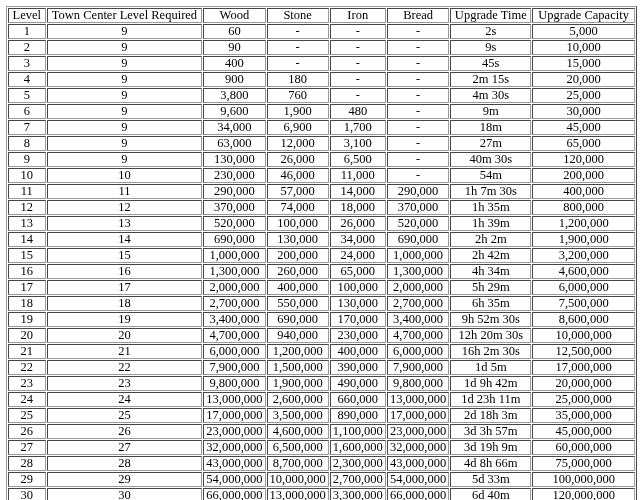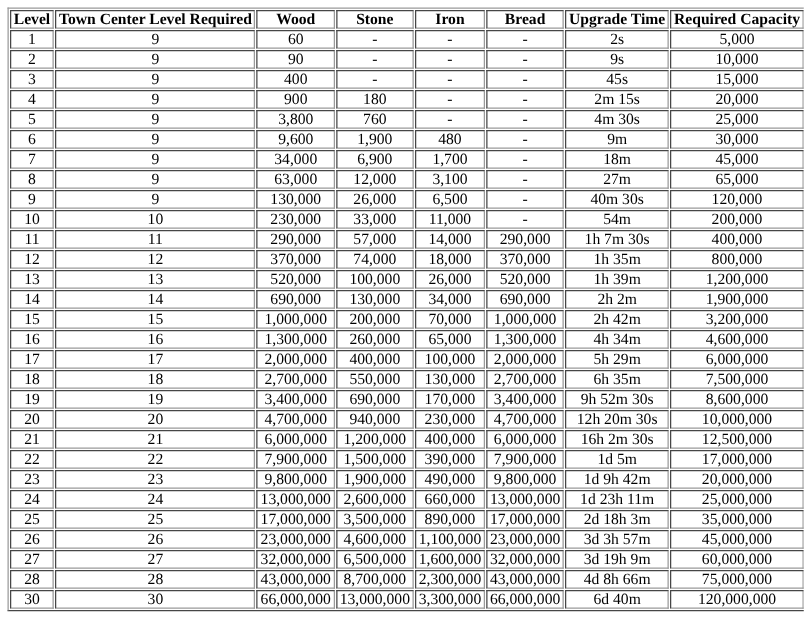--- a/index.html
+++ b/index.html
@@ -29,21 +29,21 @@
   table.data-table td {
     border: 1px inset #9a9a9a;
     font-size: 12.5px;
     line-height: 13px;
     padding: 0 2px;
     text-align: center;
     white-space: nowrap;
     vertical-align: middle;
   }
   table.data-table th {
-    font-weight: bold;
+    font-weight: normal;
     margin-left: 18px;
   }
 </style>
 </head>
 <body>
 
 <div class="page">
   <table class="data-table">
     <colgroup>
       <col style="width:41px">
@@ -57,21 +57,21 @@
     </colgroup>
     <thead>
       <tr>
           <th>Level</th>
           <th>Town Center Level Required</th>
           <th>Wood</th>
           <th>Stone</th>
           <th>Iron</th>
           <th>Bread</th>
           <th>Upgrade Time</th>
-          <th>Required Capacity</th>
+          <th>Upgrade Capacity</th>
         </tr>
     </thead>
     <tbody>
         <tr>
           <td>1</td>
           <td>9</td>
           <td>60</td>
           <td>-</td>
           <td>-</td>
           <td>-</td>
@@ -155,21 +155,21 @@
           <td>26,000</td>
           <td>6,500</td>
           <td>-</td>
           <td>40m 30s</td>
           <td>120,000</td>
         </tr>
         <tr>
           <td>10</td>
           <td>10</td>
           <td>230,000</td>
-          <td>33,000</td>
+          <td>46,000</td>
           <td>11,000</td>
           <td>-</td>
           <td>54m</td>
           <td>200,000</td>
         </tr>
         <tr>
           <td>11</td>
           <td>11</td>
           <td>290,000</td>
           <td>57,000</td>
@@ -206,21 +206,21 @@
           <td>34,000</td>
           <td>690,000</td>
           <td>2h 2m</td>
           <td>1,900,000</td>
         </tr>
         <tr>
           <td>15</td>
           <td>15</td>
           <td>1,000,000</td>
           <td>200,000</td>
-          <td>70,000</td>
+          <td>24,000</td>
           <td>1,000,000</td>
           <td>2h 42m</td>
           <td>3,200,000</td>
         </tr>
         <tr>
           <td>16</td>
           <td>16</td>
           <td>1,300,000</td>
           <td>260,000</td>
           <td>65,000</td>
@@ -342,20 +342,30 @@
           <td>28</td>
           <td>28</td>
           <td>43,000,000</td>
           <td>8,700,000</td>
           <td>2,300,000</td>
           <td>43,000,000</td>
           <td>4d 8h 66m</td>
           <td>75,000,000</td>
         </tr>
         <tr>
+          <td>29</td>
+          <td>29</td>
+          <td>54,000,000</td>
+          <td>10,000,000</td>
+          <td>2,700,000</td>
+          <td>54,000,000</td>
+          <td>5d 33m</td>
+          <td>100,000,000</td>
+        </tr>
+        <tr>
           <td>30</td>
           <td>30</td>
           <td>66,000,000</td>
           <td>13,000,000</td>
           <td>3,300,000</td>
           <td>66,000,000</td>
           <td>6d 40m</td>
           <td>120,000,000</td>
         </tr>
       </tbody>

